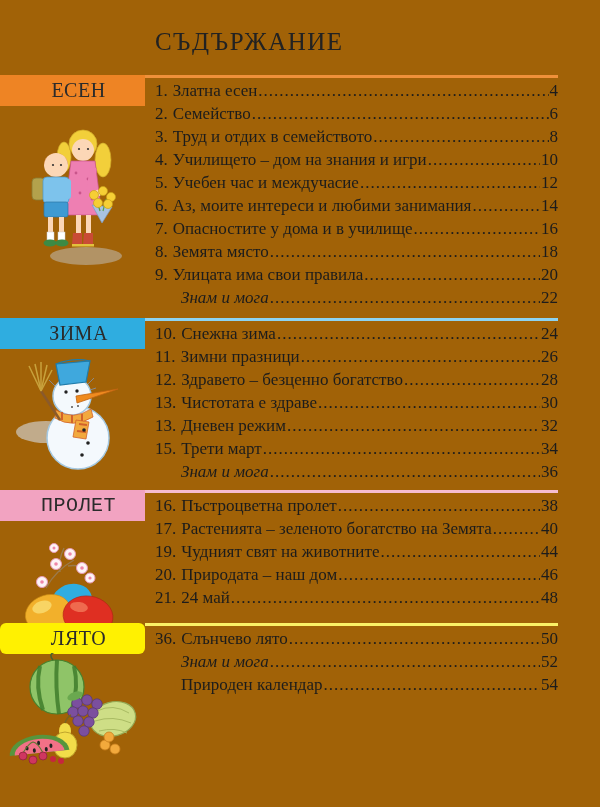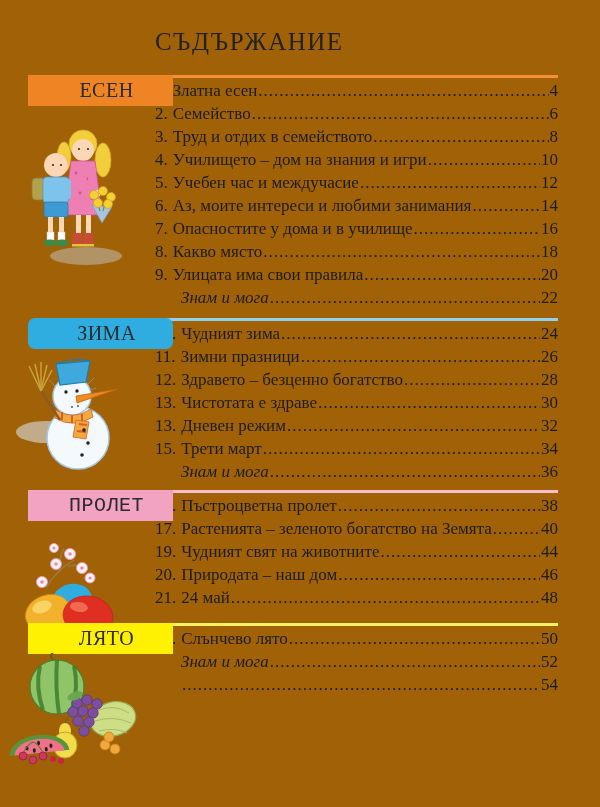--- a/index.html
+++ b/index.html
@@ -10,21 +10,21 @@
   .title {
     padding-top:28px; margin:0 42px 0 155px;
     font-size:25px; letter-spacing:1.5px; color:#222;
   }
   .toc-section { position:relative; }
   .sec-rule { position:absolute; top:0; left:145px; right:42px; height:3px; }
   .sec-label {
     position:absolute; top:0; left:0; width:145px; height:31px;
     display:flex; align-items:center; justify-content:center;
     box-sizing:border-box; padding-left:12px;
-    font-size:20px; color:#2b2b2b; letter-spacing:0.5px;margin-left:28px;
+    font-size:20px; color:#2b2b2b; letter-spacing:0.5px;
   }
   .entries { padding:4px 42px 0 155px; }
   .row { display:flex; align-items:baseline; font-size:17px; line-height:23px; height:23px; }
   .row .num { white-space:pre; margin-right:5px; }
   .row .t { white-space:nowrap; }
   .row .dots { flex:1; overflow:hidden; white-space:nowrap; letter-spacing:1px; margin:0 1px; }
   .row .dots::after { content:"...................................................................................................................................."; }
   .row .pg { white-space:nowrap; }
   .row.indent { padding-left:26px; }
   .row.ital .t { font-style:italic; }
@@ -140,41 +140,41 @@
           <span class="pg">14</span>
         </div>
       <div class="row">
           <span class="num">7.</span>
           <span class="t">Опасностите у дома и в училище</span>
           <span class="dots"></span>
           <span class="pg">16</span>
         </div>
       <div class="row">
           <span class="num">8.</span>
-          <span class="t">Какво място</span>
+          <span class="t">Земята място</span>
           <span class="dots"></span>
           <span class="pg">18</span>
         </div>
       <div class="row">
           <span class="num">9.</span>
           <span class="t">Улицата има свои правила</span>
           <span class="dots"></span>
           <span class="pg">20</span>
         </div>
       <div class="row indent ital">
           <span class="t">Знам и мога</span>
           <span class="dots"></span>
           <span class="pg">22</span>
         </div>
     </div>
   </div>
 
   <div class="toc-section" id="sec-winter">
     <div class="sec-rule" style="background: rgb(141, 211, 241);"></div>
-    <div class="sec-label" style="background: rgb(47, 173, 224); border-radius: 7px;">ЗИМА</div>
+    <div class="sec-label" style="background: rgb(47, 173, 224);">ЗИМА</div>
 
     <svg class="illus" id="illus-winter" viewBox="0 0 115 115">
       <ellipse cx="30" cy="74" rx="30" ry="11" fill="#d2d2d2" opacity="0.65"></ellipse>
       <g>
         <circle cx="62" cy="80" r="31" fill="#f4f9fd" stroke="#a5c9e2" stroke-width="1.5"></circle>
         <circle cx="56" cy="38" r="19" fill="#f4f9fd" stroke="#a5c9e2" stroke-width="1.5"></circle>
         <g stroke="#8a8a8a" stroke-width="1">
           <line x1="39" y1="28" x2="33" y2="22"></line>
             <line x1="72" y1="26" x2="78" y2="20"></line>
             <line x1="74" y1="32" x2="80" y2="30"></line>
@@ -209,21 +209,21 @@
         </g>
         <circle cx="68" cy="72" r="1.8" fill="#222"></circle>
           <circle cx="72" cy="85" r="1.8" fill="#222"></circle>
           <circle cx="66" cy="97" r="1.8" fill="#222"></circle>
       </g>
     </svg>
 
     <div class="entries">
       <div class="row">
           <span class="num">10.</span>
-          <span class="t">Чудният зима</span>
+          <span class="t">Снежна зима</span>
           <span class="dots"></span>
           <span class="pg">24</span>
         </div>
       <div class="row">
           <span class="num">11.</span>
           <span class="t">Зимни празници</span>
           <span class="dots"></span>
           <span class="pg">26</span>
         </div>
       <div class="row">
@@ -318,21 +318,21 @@
           <span class="num">21.</span>
           <span class="t">24 май</span>
           <span class="dots"></span>
           <span class="pg">48</span>
         </div>
     </div>
   </div>
 
   <div class="toc-section" id="sec-summer">
     <div class="sec-rule" style="background: rgb(251, 242, 102);"></div>
-    <div class="sec-label" style="background: rgb(255, 241, 1);">ЛЯТО</div>
+    <div class="sec-label" style="background: rgb(255, 241, 1); border-radius: 6px;">ЛЯТО</div>
 
     <svg class="illus" id="illus-summer" viewBox="0 0 140 112">
       <g>
         <circle cx="52" cy="34" r="27" fill="#8fc468" stroke="#47822f" stroke-width="1.2"></circle>
         <path d="M35,13 Q30,34 38,57 M52,7 Q50,34 54,61 M69,13 Q74,34 67,56" stroke="#3f7c2c" stroke-width="4" fill="none" opacity="0.85"></path>
         <path d="M48,7 q-5,-6 2,-8" stroke="#47622f" stroke-width="1.5" fill="none"></path>
       </g>
       <g>
         <ellipse cx="108" cy="66" rx="23" ry="17" fill="#cede86" stroke="#93a854" stroke-width="1.2" transform="rotate(-15 108 66)"></ellipse>
         <path d="M92,58 Q108,50 124,60 M90,68 Q108,62 126,70 M94,78 Q110,74 122,80" stroke="#a9bb63" stroke-width="1" fill="none"></path>
@@ -386,19 +386,20 @@
           <span class="t">Слънчево лято</span>
           <span class="dots"></span>
           <span class="pg">50</span>
         </div>
       <div class="row indent ital">
           <span class="t">Знам и мога</span>
           <span class="dots"></span>
           <span class="pg">52</span>
         </div>
       <div class="row indent">
+          <span class="t">Природен календар</span>
           <span class="dots"></span>
           <span class="pg">54</span>
         </div>
     </div>
   </div>
 
 </div>
 
 </body></html>

